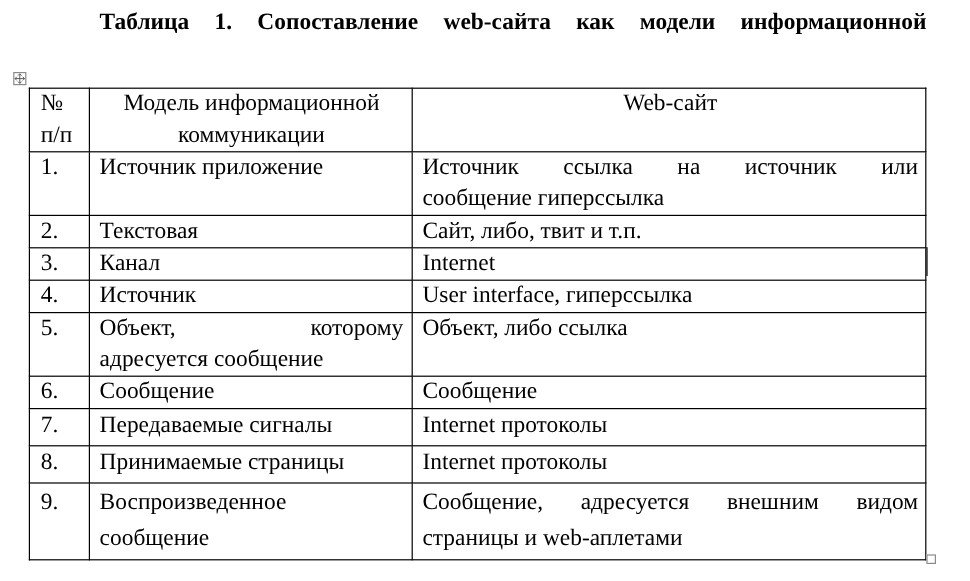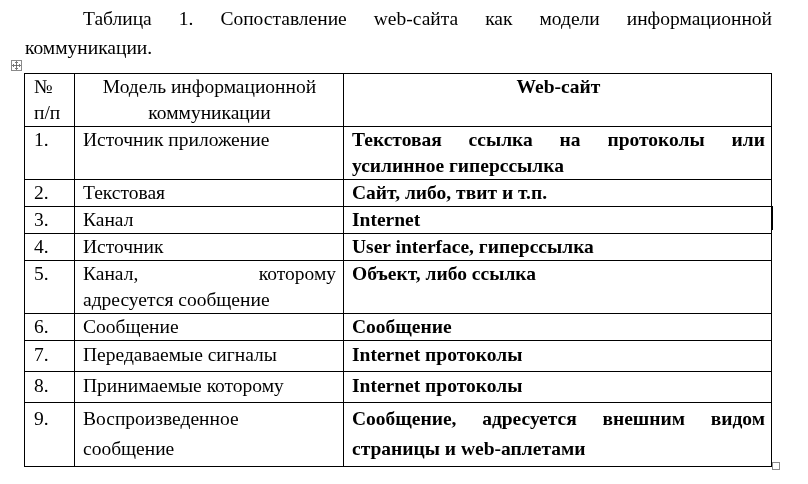--- a/index.html
+++ b/index.html
@@ -1,105 +1,104 @@
 <!DOCTYPE html>
 <html><head>
 <meta charset="utf-8">
 <style>
   html, body { margin:0; padding:0; background:#ffffff; }
   body { width:808px; height:484px; position:relative; overflow:hidden;
          font-family:"Liberation Serif", "DejaVu Serif", serif; color:#000; }
   .title { position:absolute; left:25px; top:4px; width:747px;
-           font-weight:normal; font-size:19.5px; line-height:29px; text-align:justify; }
+           font-weight:bold; font-size:19.5px; line-height:29px; text-align:justify; }
   .title .l1 { display:block; padding-left:58px; text-align-last:justify; }
   .title .l2 { display:block; }
   .move-handle { position:absolute; left:11px; top:60px; width:9px; height:9px;
                  border:1px solid #8a8a8a; background:#fff; }
   .move-handle svg { position:absolute; left:0; top:0; }
   .resize-handle { position:absolute; left:772px; top:462px; width:6px; height:6px;
                    border:1px solid #8a8a8a; background:#fff; }
   .cursor { position:absolute; left:772px; top:206px; width:1px; height:24px; background:#000; }
   table { position:absolute; left:24px; top:73px; border-collapse:collapse; width:748px;
           font-size:19.5px; }
   td { border:1px solid #000; padding:0 7px 0 8px; vertical-align:top; line-height:26px; }
   td.c0 { width:33px; padding-left:9px; }
   td.c1 { width:253px; }
-  td.c2 { padding-right:6px;font-weight:bold; }
+  td.c2 { padding-right:6px; }
   .center { text-align:center; }
   tr.h0 td { height:51px; }
   tr.h1 td { height:51px; }
   tr.h2 td { height:26px; }
   tr.h3 td { height:25px; }
   tr.h4 td { height:26px; }
   tr.h5 td { height:51px; }
   tr.h6 td { height:26px; }
   tr.h7 td { height:30px; line-height:28px; }
   tr.h8 td { height:30px; line-height:28px; }
   tr.h9 td { height:62px; line-height:30px; padding-top:1px; }
   .firstjust { display:block; text-align:justify; text-align-last:justify; }
 </style>
 </head>
 <body>
 
 <div class="title">
   <span class="l1">Таблица 1. Сопоставление web-сайта как модели информационной</span>
-  <span class="l2">коммуникации.</span>
 </div>
 
 <div class="move-handle">
   <svg width="9" height="9" viewBox="0 0 9 9">
     <path d="M4.5 0.5 V8.5 M0.5 4.5 H8.5 M3 2 L4.5 0.5 L6 2 M3 7 L4.5 8.5 L6 7 M2 3 L0.5 4.5 L2 6 M7 3 L8.5 4.5 L7 6" stroke="#555" stroke-width="0.8" fill="none"></path>
   </svg>
 </div>
 
 <table>
   <tbody>
       <tr class="h0">
     <td class="c0"><span>№</span><br><span>п/п</span></td>
     <td class="c1 center">Модель информационной коммуникации</td>
     <td class="c2 center">Web-сайт</td>
   </tr>
   <tr class="h1">
     <td class="c0">1.</td>
     <td class="c1">Источник приложение</td>
-    <td class="c2"><span class="firstjust">Текстовая ссылка на протоколы или</span><span>усилинное гиперссылка</span></td>
+    <td class="c2"><span class="firstjust">Источник ссылка на источник или</span><span>сообщение гиперссылка</span></td>
   </tr>
   <tr class="h2">
     <td class="c0">2.</td>
     <td class="c1">Текстовая</td>
     <td class="c2">Сайт, либо, твит и т.п.</td>
   </tr>
   <tr class="h3">
     <td class="c0">3.</td>
     <td class="c1">Канал</td>
     <td class="c2">Internet</td>
   </tr>
   <tr class="h4">
     <td class="c0">4.</td>
     <td class="c1">Источник</td>
     <td class="c2">User interface, гиперссылка</td>
   </tr>
   <tr class="h5">
     <td class="c0">5.</td>
-    <td class="c1"><span class="firstjust">Канал, которому</span><span>адресуется сообщение</span></td>
+    <td class="c1"><span class="firstjust">Объект, которому</span><span>адресуется сообщение</span></td>
     <td class="c2">Объект, либо ссылка</td>
   </tr>
   <tr class="h6">
     <td class="c0">6.</td>
     <td class="c1">Сообщение</td>
     <td class="c2">Сообщение</td>
   </tr>
   <tr class="h7">
     <td class="c0">7.</td>
     <td class="c1">Передаваемые сигналы</td>
     <td class="c2">Internet протоколы</td>
   </tr>
   <tr class="h8">
     <td class="c0">8.</td>
-    <td class="c1">Принимаемые которому</td>
+    <td class="c1">Принимаемые страницы</td>
     <td class="c2">Internet протоколы</td>
   </tr>
   <tr class="h9">
     <td class="c0">9.</td>
     <td class="c1"><span>Воспроизведенное</span><br><span>сообщение</span></td>
     <td class="c2"><span class="firstjust">Сообщение, адресуется внешним видом</span><span>страницы и web-аплетами</span></td>
   </tr>
 </tbody>
   </table>
 

